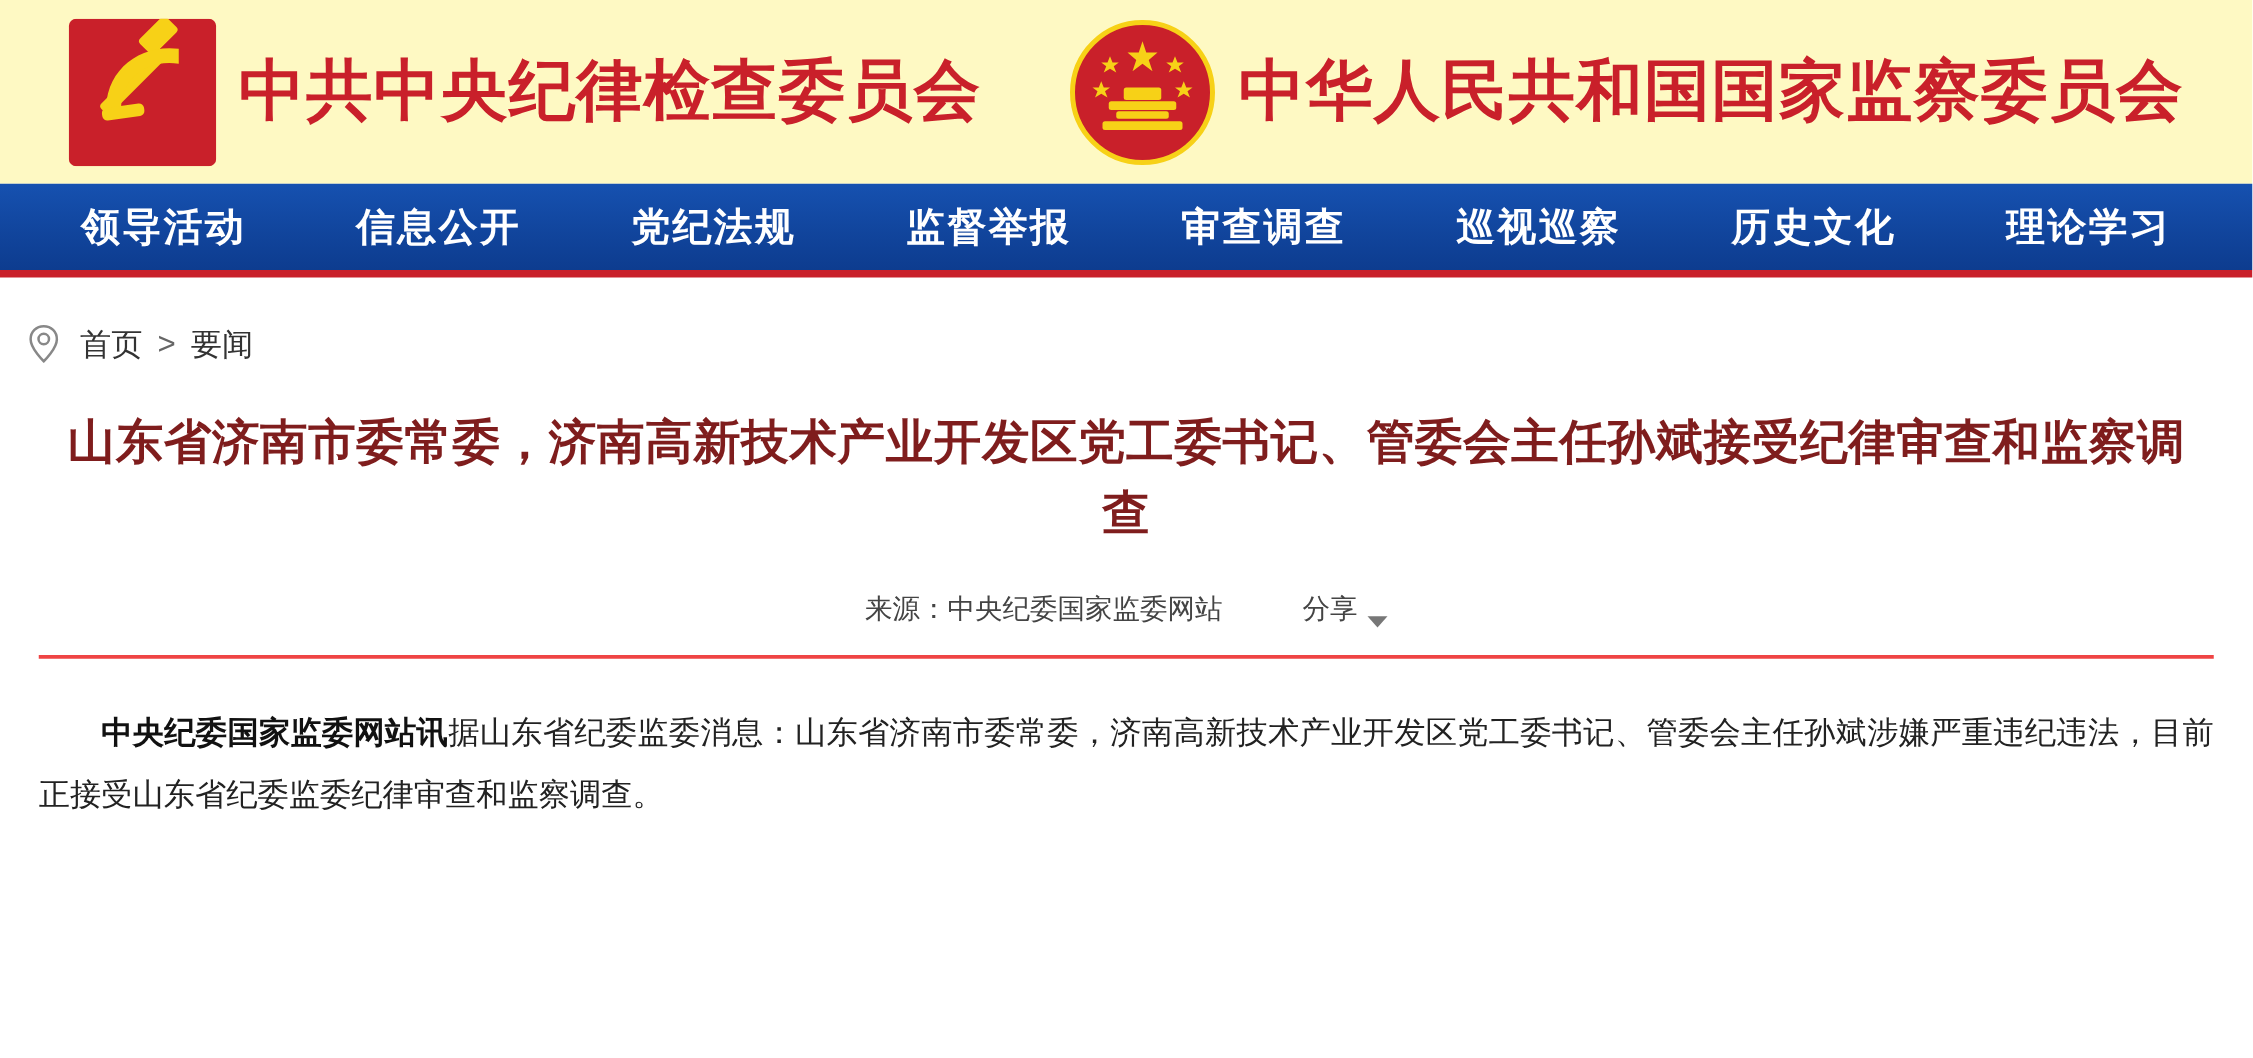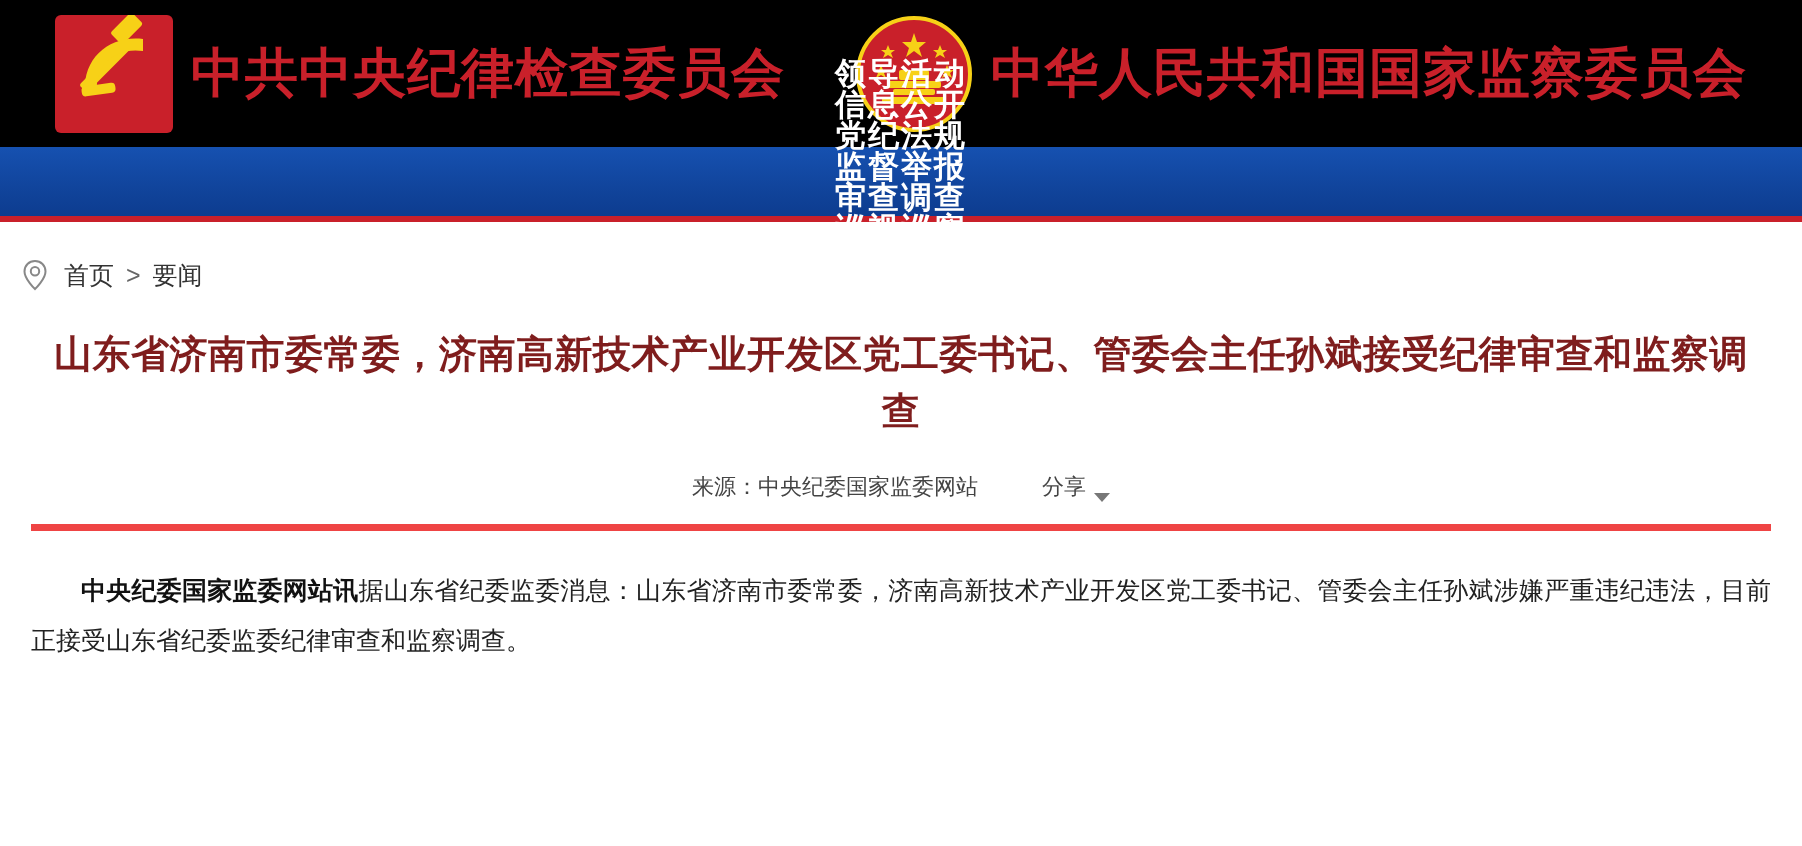--- a/index.html
+++ b/index.html
@@ -18,21 +18,21 @@
   
   .site-header {
     width: 100%;
     height: 147px;
     box-sizing: border-box;
     display: flex;
     align-items: center;
     justify-content: center;
     gap: 70px;
     padding: 0 10px;
-    background: #000000;
+    background: #fef9c3;
   }
   .brand-block {
     display: flex;
     align-items: center;
     gap: 18px;
   }
   .emblem {
     width: 118px;
     height: 118px;
     flex: 0 0 auto;
@@ -52,21 +52,20 @@
   .nav-bar {
     width: 100%;
     height: 75px;
     box-sizing: border-box;
     background: linear-gradient(180deg, #1651b0 0%, #11459d 55%, #0d3c8f 100%);
     border-bottom: 6px solid #c9202a;
     display: flex;
     align-items: center;
     justify-content: center;
     gap: 0;
-    flex-direction: column;
   }
   .nav-item {
     color: #ffffff;
     font-family: "Liberation Serif", "DejaVu Serif", serif;
     font-weight: bold;
     font-size: 31px;
     letter-spacing: 2px;
     padding: 0 44px;
     white-space: nowrap;
     cursor: pointer;
@@ -107,21 +106,21 @@
   }
   .meta-row {
     margin-top: 32px;
     display: flex;
     align-items: center;
     justify-content: center;
     gap: 64px;
     font-size: 22px;
     color: #444444;
     padding-bottom: 22px;
-    border-bottom: 7px solid #ef4444;
+    border-bottom: 3px solid #ef4444;
   }
   .meta-item { white-space: nowrap; }
   .share {
     display: flex;
     align-items: flex-end;
     gap: 8px;
     cursor: pointer;
     color: #444444;
   }
   .caret {
@@ -196,22 +195,22 @@
 
 </div>
 
 <div class="nav-bar">
   <div class="nav-item">领导活动</div>
   <div class="nav-item">信息公开</div>
   <div class="nav-item">党纪法规</div>
   <div class="nav-item">监督举报</div>
   <div class="nav-item">审查调查</div>
   <div class="nav-item">巡视巡察</div>
+  <div class="nav-item">历史文化</div>
   <div class="nav-item">理论学习</div>
-  <div class="nav-item">历史文化</div>
 </div>
 
 <div class="breadcrumb">
   <span class="pin-icon">
     <svg class="pin-icon" viewBox="0 0 34 34" xmlns="http://www.w3.org/2000/svg">
       <path d="M17 3 C11 3 6.5 7.5 6.5 13.4 C6.5 21 17 31 17 31 C17 31 27.5 21 27.5 13.4 C27.5 7.5 23 3 17 3 Z" fill="none" stroke="#888888" stroke-width="2"></path>
       <circle cx="17" cy="13.2" r="4.2" fill="none" stroke="#888888" stroke-width="2"></circle>
     </svg>
   </span>
   <span class="crumb-link">首页</span>

